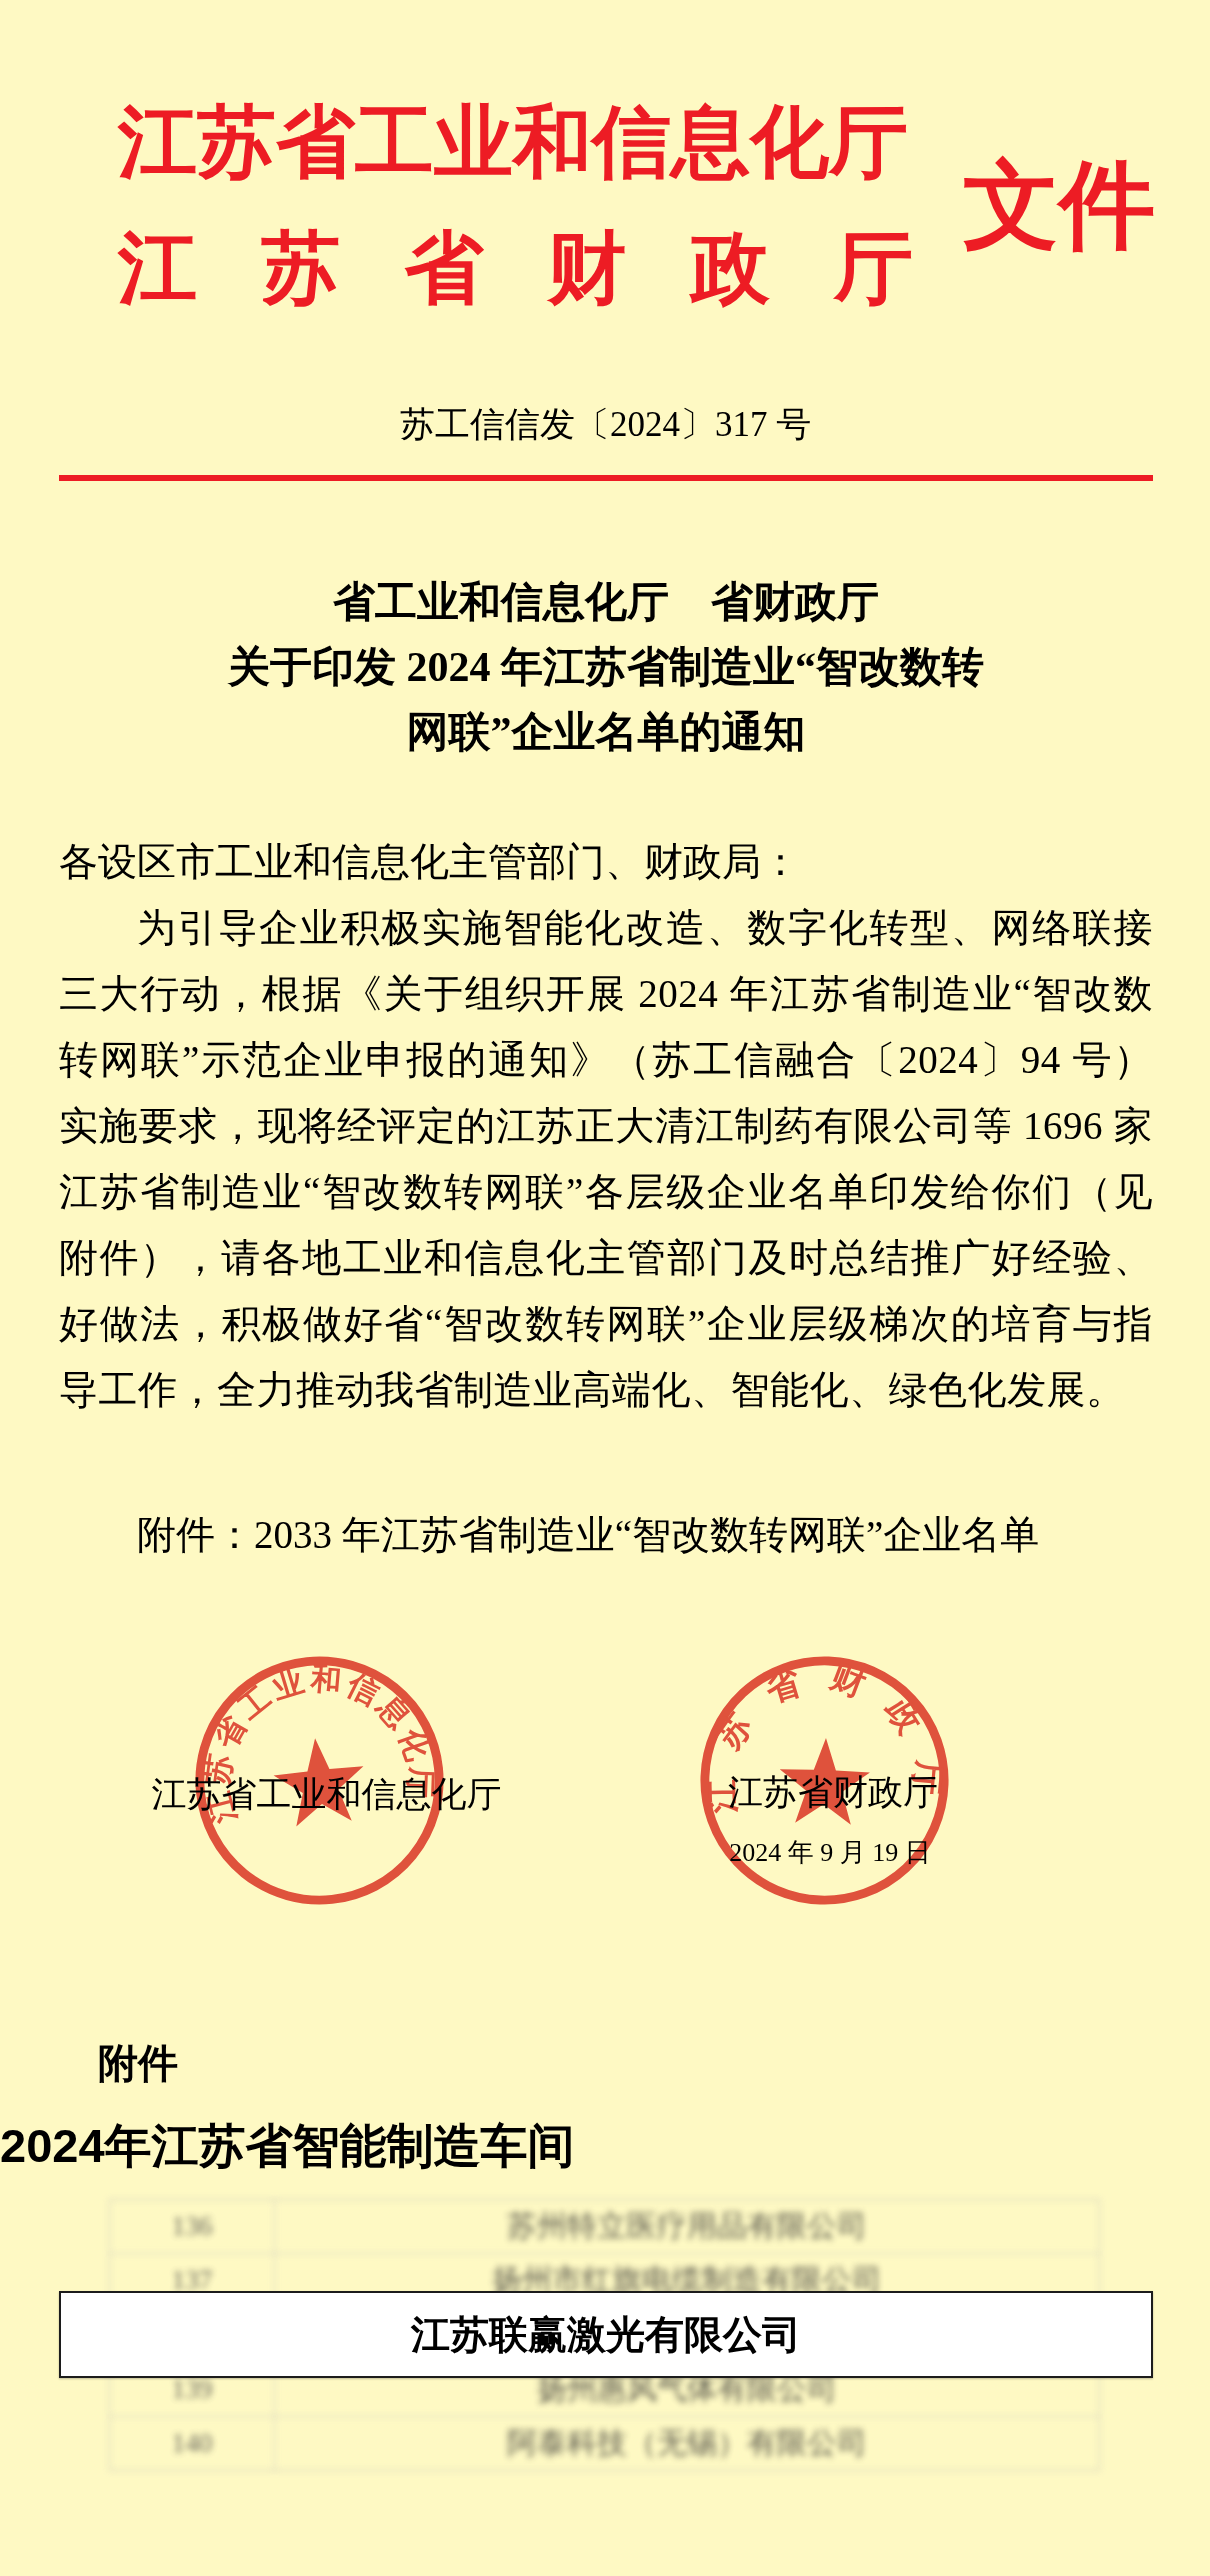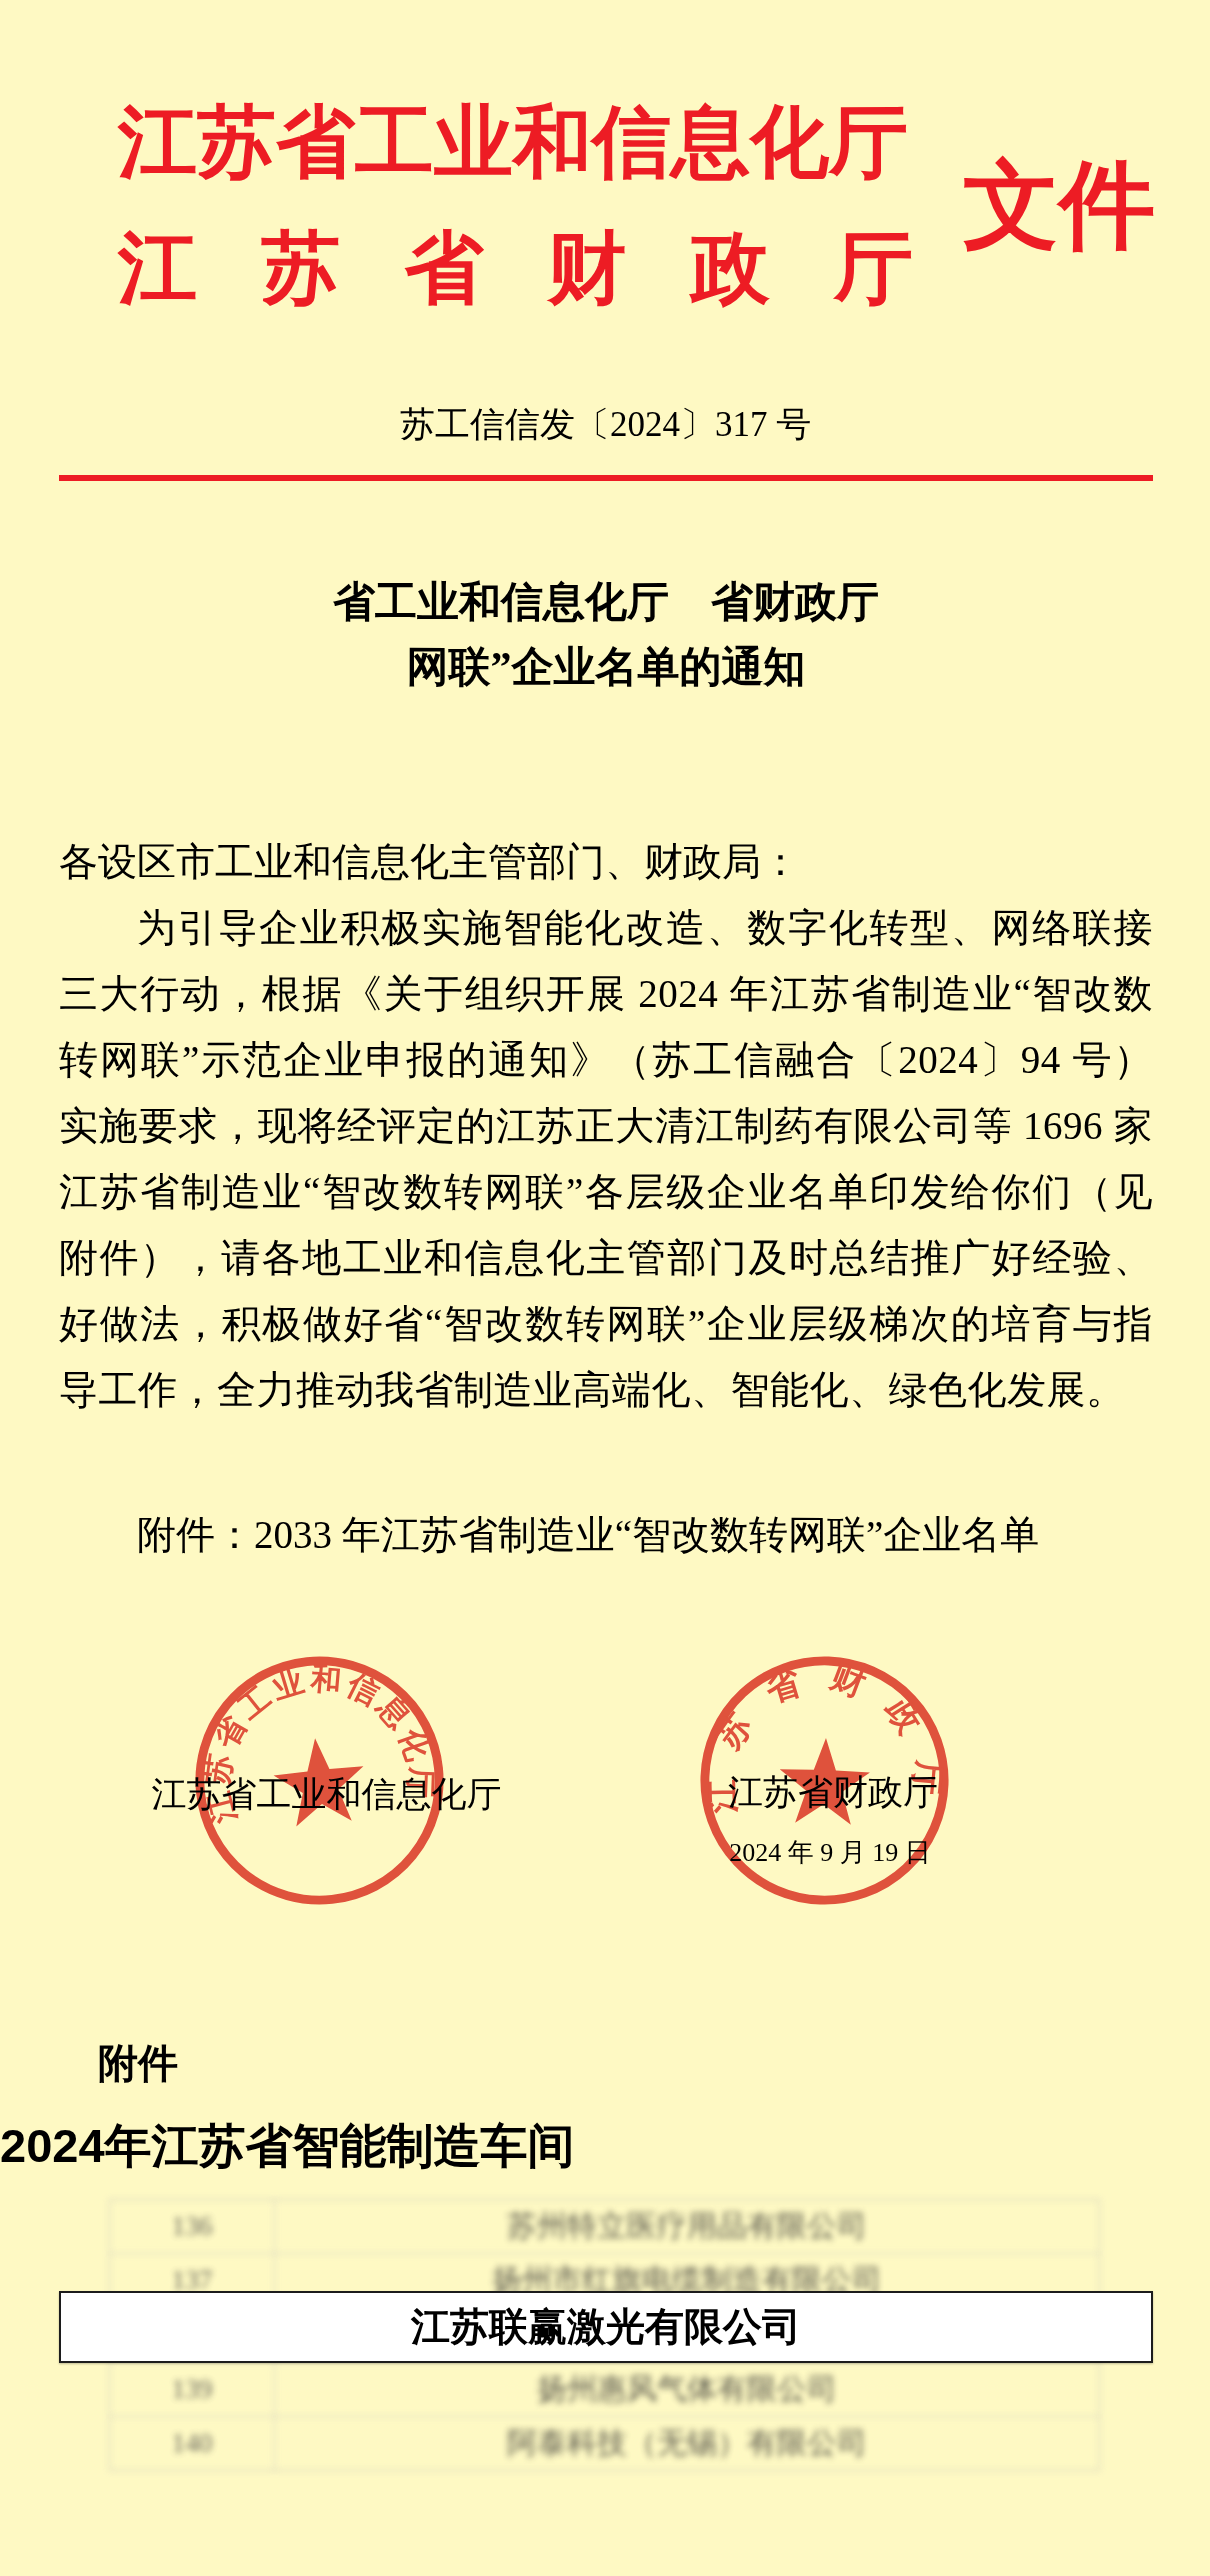--- a/index.html
+++ b/index.html
@@ -95,21 +95,21 @@
     width:164px;border-right:1.9px solid #c2c2c2;
     display:flex;align-items:center;justify-content:center;
     font-size:27.4px;color:#444;
   }
   .cell-name{
     flex:1;display:flex;align-items:center;justify-content:center;
     font-size:30px;color:#2c2c2c;
   }
   
   .highlight-box{
-    position:absolute;left:59px;top:2291px;width:1094px;height:72px;
+    position:absolute;left:59px;top:2291px;width:1094px;height:87px;
     box-sizing:border-box;background:#ffffff;border:2.8px solid #1c1c1c;
     display:flex;align-items:center;justify-content:center;z-index:10;
     box-shadow:0 0.9px 1.9px rgba(0,0,0,.25);
   }
   .highlight-name{
     font-family:"Liberation Sans","DejaVu Sans",sans-serif;
     font-weight:bold;font-size:39px;color:#000;white-space:nowrap;
   }
   .seal-text{
     font-family:"Liberation Serif","DejaVu Serif",serif;
@@ -123,20 +123,21 @@
 
   <div class="hdr-line1">江苏省工业和信息化厅</div>
   <div class="hdr-line2">江苏省财政厅</div>
   <div class="hdr-doctype">文件</div>
 
   <div class="doc-number">苏工信信发〔2024〕317 号</div>
   <div class="red-rule"></div>
 
   <div class="doc-title">
     <div>省工业和信息化厅　省财政厅</div>
+    <div>关于印发 2024 年江苏省制造业“智改数转</div>
     <div>网联”企业名单的通知</div>
   </div>
 
   <div class="salutation">各设区市工业和信息化主管部门、财政局：</div>
   <div class="body-par">为引导企业积极实施智能化改造、数字化转型、网络联接三大行动，根据《关于组织开展 2024 年江苏省制造业“智改数转网联”示范企业申报的通知》（苏工信融合〔2024〕94 号）实施要求，现将经评定的江苏正大清江制药有限公司等 1696 家江苏省制造业“智改数转网联”各层级企业名单印发给你们（见附件），请各地工业和信息化主管部门及时总结推广好经验、好做法，积极做好省“智改数转网联”企业层级梯次的培育与指导工作，全力推动我省制造业高端化、智能化、绿色化发展。</div>
   <div class="attach-note">附件：2033 年江苏省制造业“智改数转网联”企业名单</div>
 
   <svg class="seal seal-left" viewBox="0 0 260 260">
     <defs>
       <path id="arcL" d="M 43.5 161.5 A 92 92 0 1 1 216.5 161.5" fill="none"></path>

